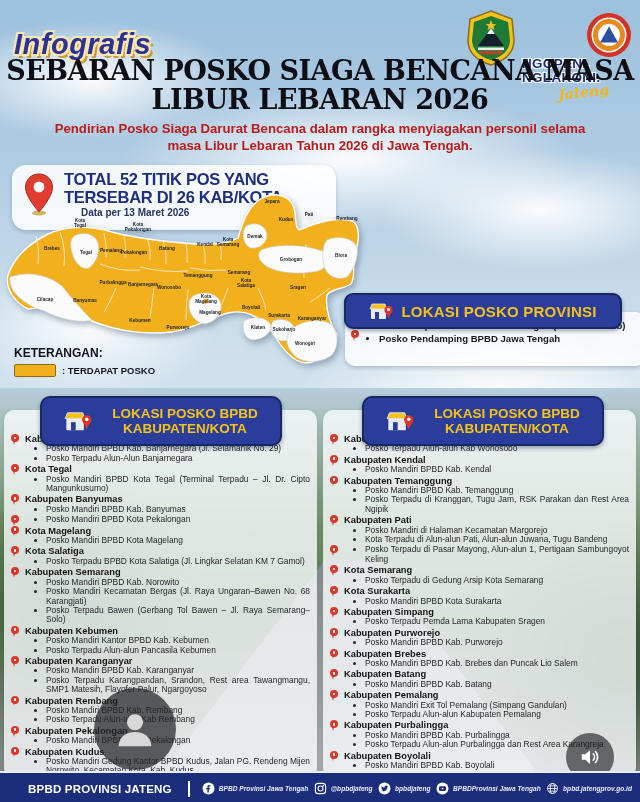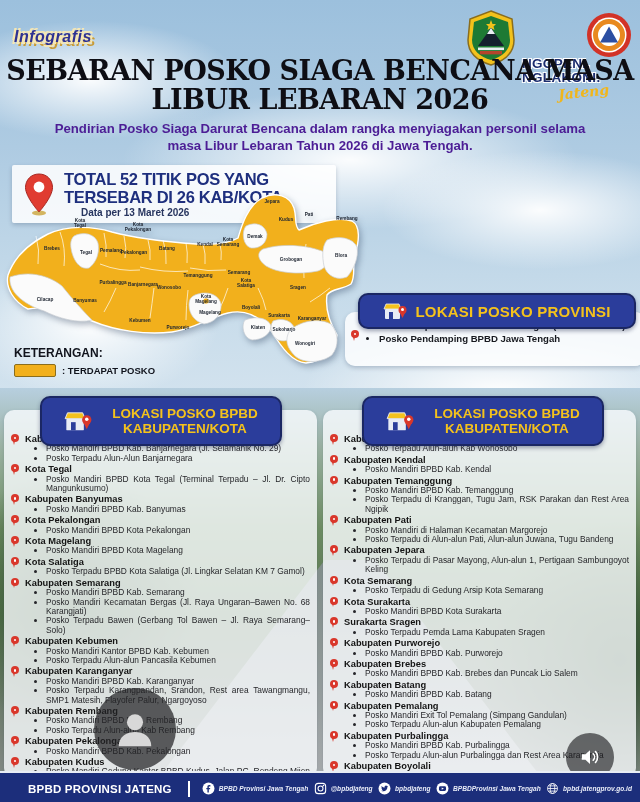--- a/index.html
+++ b/index.html
@@ -11,41 +11,41 @@
        background:linear-gradient(180deg,#9cc0dd 0%,#aecbe2 35%,#c6dbea 70%,#d5e4ef 100%);}
   .cloud{position:absolute;background:radial-gradient(ellipse at center,rgba(255,255,255,.95),rgba(255,255,255,0) 70%);}
   .photo{position:absolute;left:0;top:388px;width:640px;height:414px;
        background:linear-gradient(180deg,#b7cfdf 0%,#9db4a4 14%,#6f8f63 34%,#5c7a52 55%,#6b7a68 75%,#8d9190 100%);}
   .bush{position:absolute;background:radial-gradient(ellipse at center,rgba(36,68,34,.75),rgba(36,68,34,0) 70%);}
   .road{position:absolute;left:140px;top:560px;width:420px;height:242px;
         background:linear-gradient(180deg,#8d949a,#b9bcbe);
         clip-path:polygon(44% 0%,56% 0%,100% 100%,0% 100%);opacity:.8;}
 
   
-  .badge{position:absolute;left:14px;top:28px;font-size:16px;font-weight:900;font-style:italic;
+  .badge{position:absolute;left:14px;top:28px;font-size:29px;font-weight:900;font-style:italic;
          color:#2e3192;letter-spacing:.5px;
          text-shadow:-2px -2px 0 #f6e7b4,2px -2px 0 #f6e7b4,-2px 2px 0 #f6e7b4,2px 2px 0 #f6e7b4,4px 4px 0 #c99b36;}
   .logos{position:absolute;right:6px;top:8px;width:200px;height:58px;}
   .crest{position:absolute;left:32px;top:2px;}
   .motto{position:absolute;left:88px;top:8px;line-height:14px;margin-top:41px;}
   .motto .m{font-size:13.5px;font-weight:900;color:#1b2c6e;letter-spacing:.3px;
             text-shadow:-1px -1px 0 #fff,1px -1px 0 #fff,-1px 1px 0 #fff,1px 1px 0 #fff;}
   .motto .s{font-size:14px;font-style:italic;font-weight:700;color:#f0b61c;
             font-family:"DejaVu Serif",serif;transform:rotate(-6deg);display:inline-block;margin-left:36px;}
   .bnpb{position:absolute;right:2px;top:4px;}
 
   .title{position:absolute;left:0;top:56px;width:640px;text-align:center;margin:0;
          font-family:"DejaVu Serif",serif;font-weight:900;color:#0e0e14;
          font-size:27px;line-height:29px;letter-spacing:-.5px;}
   .subtitle{position:absolute;left:40px;top:120px;width:560px;text-align:center;margin:0;
-         color:#4c1d95;font-weight:700;font-size:13.2px;line-height:17px;}
-
-  
-  .total-box{position:absolute;left:12px;top:165px;width:324px;height:58px;
-         background:rgba(255,255,255,.85);border-radius:2px;box-shadow:0 2px 4px rgba(40,60,90,.25);}
+         color:#b91c1c;font-weight:700;font-size:13.2px;line-height:17px;}
+
+  
+  .total-box{position:absolute;left:12px;top:165px;width:324px;height:65px;
+         background:rgba(255,255,255,.85);border-radius:14px;box-shadow:0 2px 4px rgba(40,60,90,.25);}
   .total-box .bigpin{position:absolute;left:12px;top:8px;}
   .total-text{position:absolute;left:52px;top:6px;color:#1e2f7e;font-weight:800;
          font-size:16.5px;line-height:17.5px;letter-spacing:-.3px;}
   .total-note{position:absolute;left:52px;top:42px;color:#27355f;font-size:10px;font-weight:600;margin-left:17px;}
 
   
   .map{position:absolute;left:0;top:192px;width:365px;height:175px;
        filter:drop-shadow(2px 3px 3px rgba(30,50,80,.35));}
   .maplabel{font-family:"Liberation Sans",sans-serif;font-size:4.7px;font-weight:700;fill:#1d2430;}
 
@@ -56,21 +56,21 @@
   .legend-label{font-size:9.5px;font-weight:800;color:#10131c;margin-left:6px;}
 
   
   .prov-panel{position:absolute;left:345px;top:312px;width:300px;height:54px;
         background:rgba(255,255,255,.82);border-radius:10px;box-shadow:0 2px 4px rgba(40,60,90,.25);}
   .prov-items{margin:8px 0 0 34px;padding:0 6px 0 0;list-style:disc;color:#17191f;
         font-size:9.6px;line-height:12.5px;font-weight:600;}
   .blue-header{position:absolute;background:#2b3d9b;border:2px solid #1b2763;border-radius:10px;
         box-shadow:0 2px 4px rgba(20,30,70,.4);display:flex;align-items:center;justify-content:center;}
   .blue-header .htext{color:#f4c21c;font-weight:800;text-align:center;}
-  .prov-header{left:358px;top:293px;width:274px;height:32px;}
+  .prov-header{left:344px;top:293px;width:274px;height:32px;border-radius:9px;}
   .prov-header .htext{font-size:15px;letter-spacing:.2px;}
   .col-header{width:238px;height:46px;top:396px;gap:12px;}
   .col-header.left{left:40px;}
   .col-header.right{left:362px;}
   .col-header .htext{font-size:13.5px;line-height:15px;}
   .hicon{margin-right:8px;flex:0 0 auto;}
 
   .col-panel{position:absolute;top:410px;width:313px;height:368px;
         background:rgba(250,252,255,.80);border-radius:10px;overflow:hidden;
         box-shadow:0 2px 4px rgba(40,60,90,.2);}
@@ -290,21 +290,20 @@
         </div>
         <div class="kab">
           <span class="pin"></span>
           <div class="kab-name">Kabupaten Banyumas</div>
           <ul class="posts">
             <li>Posko Mandiri BPBD Kab. Banyumas</li>
           </ul>
         </div>
         <div class="kab">
           <span class="pin"></span>
-          <div class="kab-name">Kota Pekalongan</div>
           <ul class="posts">
             <li>Posko Mandiri BPBD Kota Pekalongan</li>
           </ul>
         </div>
         <div class="kab">
           <span class="pin"></span>
           <div class="kab-name">Kota Magelang</div>
           <ul class="posts">
             <li>Posko Mandiri BPBD Kota Magelang</li>
           </ul>
@@ -313,21 +312,21 @@
           <span class="pin"></span>
           <div class="kab-name">Kota Salatiga</div>
           <ul class="posts">
             <li>Posko Terpadu BPBD Kota Salatiga (Jl. Lingkar Selatan KM 7 Gamol)</li>
           </ul>
         </div>
         <div class="kab">
           <span class="pin"></span>
           <div class="kab-name">Kabupaten Semarang</div>
           <ul class="posts">
-            <li>Posko Mandiri BPBD Kab. Semarang</li>
+            <li>Posko Mandiri BPBD Kab. Norowito</li>
             <li>Posko Mandiri Kecamatan Bergas (Jl. Raya Ungaran–Bawen No. 68 Karangjati)</li>
             <li>Posko Terpadu Bawen (Gerbang Tol Bawen – Jl. Raya Semarang–Solo)</li>
           </ul>
         </div>
         <div class="kab">
           <span class="pin"></span>
           <div class="kab-name">Kabupaten Kebumen</div>
           <ul class="posts">
             <li>Posko Mandiri Kantor BPBD Kab. Kebumen</li>
             <li>Posko Terpadu Alun-alun Pancasila Kebumen</li>
@@ -387,47 +386,46 @@
           <ul class="posts">
             <li>Posko Mandiri BPBD Kab. Temanggung</li>
             <li>Posko Terpadu di Kranggan, Tugu Jam, RSK Parakan dan Rest Area Ngipik</li>
           </ul>
         </div>
         <div class="kab">
           <span class="pin"></span>
           <div class="kab-name">Kabupaten Pati</div>
           <ul class="posts">
             <li>Posko Mandiri di Halaman Kecamatan Margorejo</li>
-            <li>Posko Terpadu di Alun-alun Pati, Alun-alun Juwana, Tugu Bandeng</li>
-          </ul>
-        </div>
-        <div class="kab">
-          <span class="pin"></span>
-          <div class="kab-name">Kabupaten Jepara</div>
+            <li>Kota Terpadu di Alun-alun Pati, Alun-alun Juwana, Tugu Bandeng</li>
+          </ul>
+        </div>
+        <div class="kab">
+          <span class="pin"></span>
           <ul class="posts">
             <li>Posko Terpadu di Pasar Mayong, Alun-alun 1, Pertigaan Sambungoyot Keling</li>
           </ul>
         </div>
         <div class="kab">
           <span class="pin"></span>
           <div class="kab-name">Kota Semarang</div>
           <ul class="posts">
             <li>Posko Terpadu di Gedung Arsip Kota Semarang</li>
           </ul>
         </div>
         <div class="kab">
           <span class="pin"></span>
           <div class="kab-name">Kota Surakarta</div>
           <ul class="posts">
             <li>Posko Mandiri BPBD Kota Surakarta</li>
           </ul>
         </div>
         <div class="kab">
           <span class="pin"></span>
-          <div class="kab-name">Surakarta Sragen</div>
+          <div class="kab-name">Kabupaten Simpang</div>
           <ul class="posts">
             <li>Posko Terpadu Pemda Lama Kabupaten Sragen</li>
           </ul>
         </div>
         <div class="kab">
           <span class="pin"></span>
           <div class="kab-name">Kabupaten Purworejo</div>
           <ul class="posts">
             <li>Posko Mandiri BPBD Kab. Purworejo</li>
           </ul>

